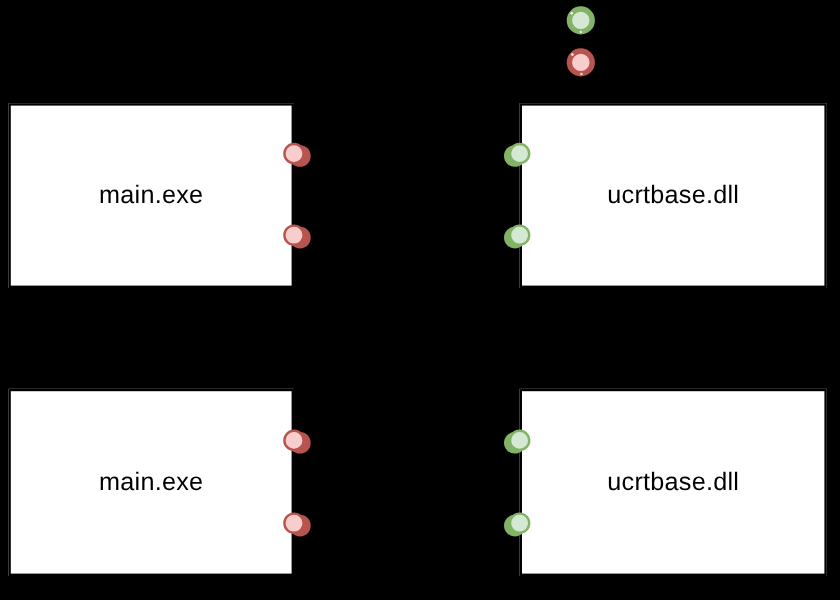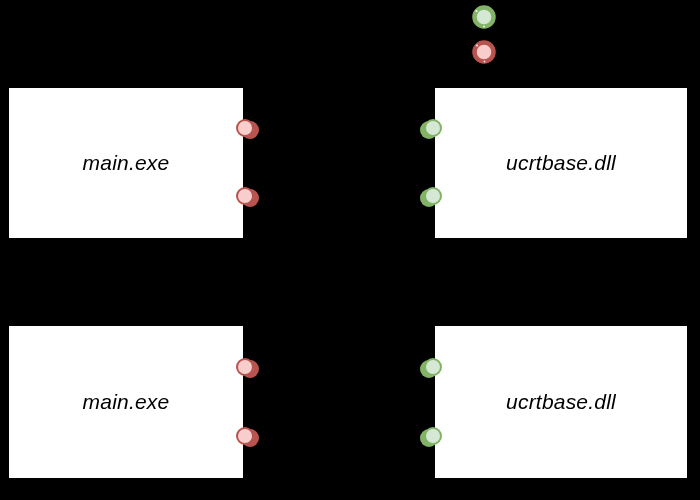--- a/index.html
+++ b/index.html
@@ -26,21 +26,20 @@
     background:var(--box-fill);
     border:2px solid var(--box-border);
     display:flex;
     align-items:center;
     justify-content:center;
   }
   .module-label{
     font-size:21px;
     color:var(--text);
     letter-spacing:0.2px;
-    font-style:italic;
   }
   #box-main-top   {left:7px;  top:86px;  width:238px; height:154px;}
   #box-ucrt-top   {left:433px;top:86px;  width:256px; height:154px;}
   #box-main-bottom{left:7px;  top:324px; width:238px; height:156px;}
   #box-ucrt-bottom{left:433px;top:324px; width:256px; height:156px;}
 
   .port{
     position:absolute;
     width:26px;height:26px;
   }

